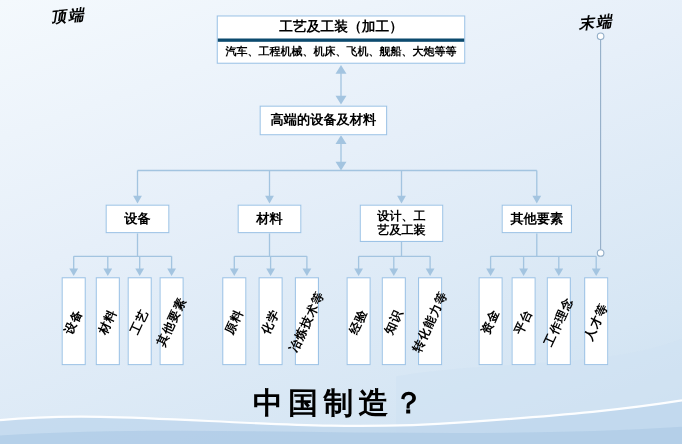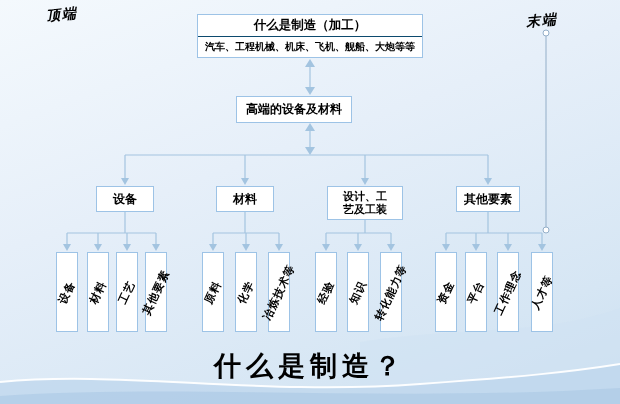--- a/index.html
+++ b/index.html
@@ -15,21 +15,21 @@
   .lines{z-index:1;}
   .box{
     position:absolute;z-index:2;
     background:#fff;border:1px solid #9dc3e6;
     display:flex;align-items:center;justify-content:center;
     font-weight:bold;color:#000;text-align:center;
     box-sizing:border-box;
   }
   .root-box{left:197px;top:14px;width:226px;height:44px;flex-direction:column;padding:0;}
   .root-row1{width:100%;height:22px;display:flex;align-items:center;justify-content:center;font-size:12.5px;}
-  .root-row2{width:100%;height:22px;display:flex;align-items:center;justify-content:center;font-size:10px;border-top:1px solid #0c4a6e;white-space:nowrap;}
+  .root-row2{width:100%;height:22px;display:flex;align-items:center;justify-content:center;font-size:10px;border-top:3px solid #0c4a6e;white-space:nowrap;}
   .level1-box{left:236px;top:96px;width:116px;height:27px;font-size:12px;}
   .branch{font-size:12px;}
   .branch-wrap{font-size:11px;line-height:1.2;padding:1px 13px;}
   .vbox{
     position:absolute;z-index:2;top:252px;width:22px;height:80px;
     background:#fff;border:1px solid #9dc3e6;box-sizing:border-box;
     display:flex;align-items:center;justify-content:center;overflow:visible;
   }
   .rot{
     transform:rotate(-65deg);
@@ -127,21 +127,21 @@
       <circle cx="546" cy="33" r="3"></circle>
       <line x1="546" y1="36" x2="546" y2="227"></line>
       <circle cx="546" cy="230" r="3"></circle>
     </g>
   </svg>
 
   <div class="corner-label corner-tl">顶端</div>
   <div class="corner-label corner-tr">末端</div>
 
   <div class="box root-box">
-    <div class="root-row1">什么是制造（加工）</div>
+    <div class="root-row1">工艺及工装（加工）</div>
     <div class="root-row2">汽车、工程机械、机床、飞机、舰船、大炮等等</div>
   </div>
 
   <div class="box level1-box">高端的设备及材料</div>
 
   <div class="box branch" style="left:96px;top:186px;width:58px;height:26px;">设备</div>
   <div class="box branch" style="left:216px;top:186px;width:58px;height:26px;">材料</div>
   <div class="box branch branch-wrap" style="left:327px;top:186px;width:76px;height:34px;">设计、工艺及工装</div>
   <div class="box branch" style="left:456px;top:186px;width:64px;height:26px;">其他要素</div>
 
@@ -184,15 +184,15 @@
   <div class="vbox" style="left:465px">
       <span class="rot">平台</span>
     </div>
   <div class="vbox" style="left:497px">
       <span class="rot">工作理念</span>
     </div>
   <div class="vbox" style="left:531px">
       <span class="rot">人才等</span>
     </div>
 
-  <div class="slide-title">什么是制造？</div>
+  <div class="slide-title">中国制造？</div>
 
 </div>
 
 </body></html>

